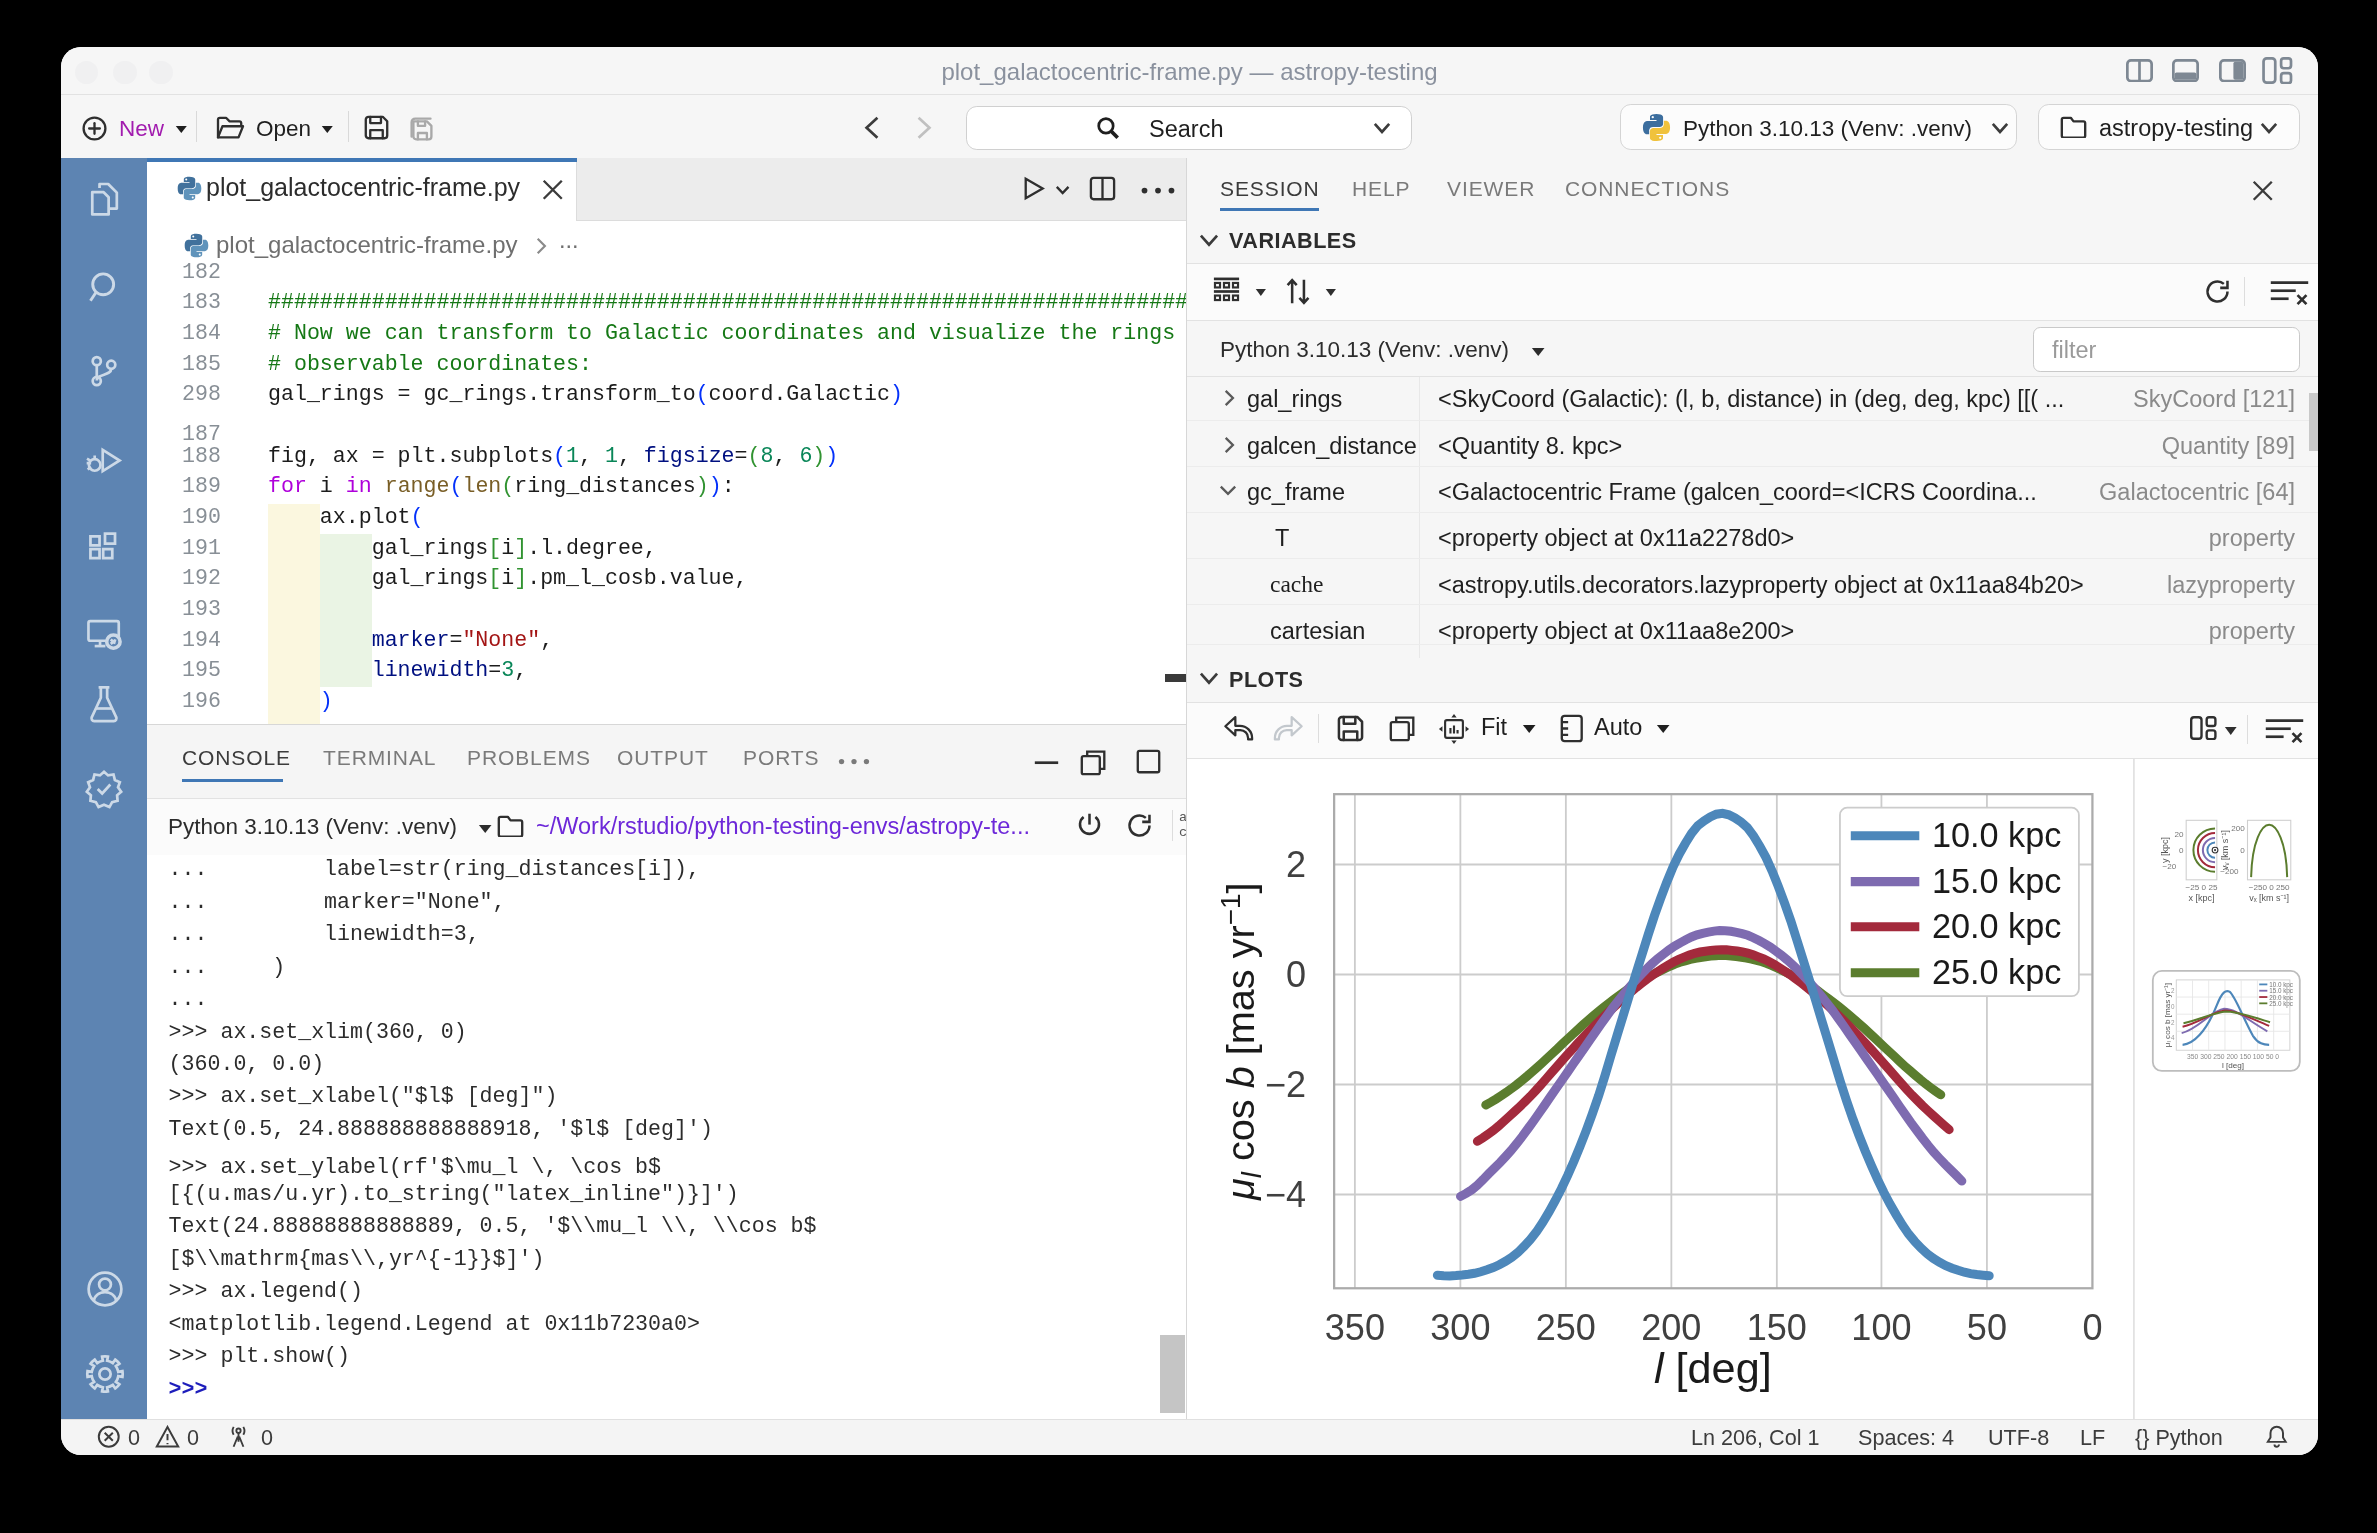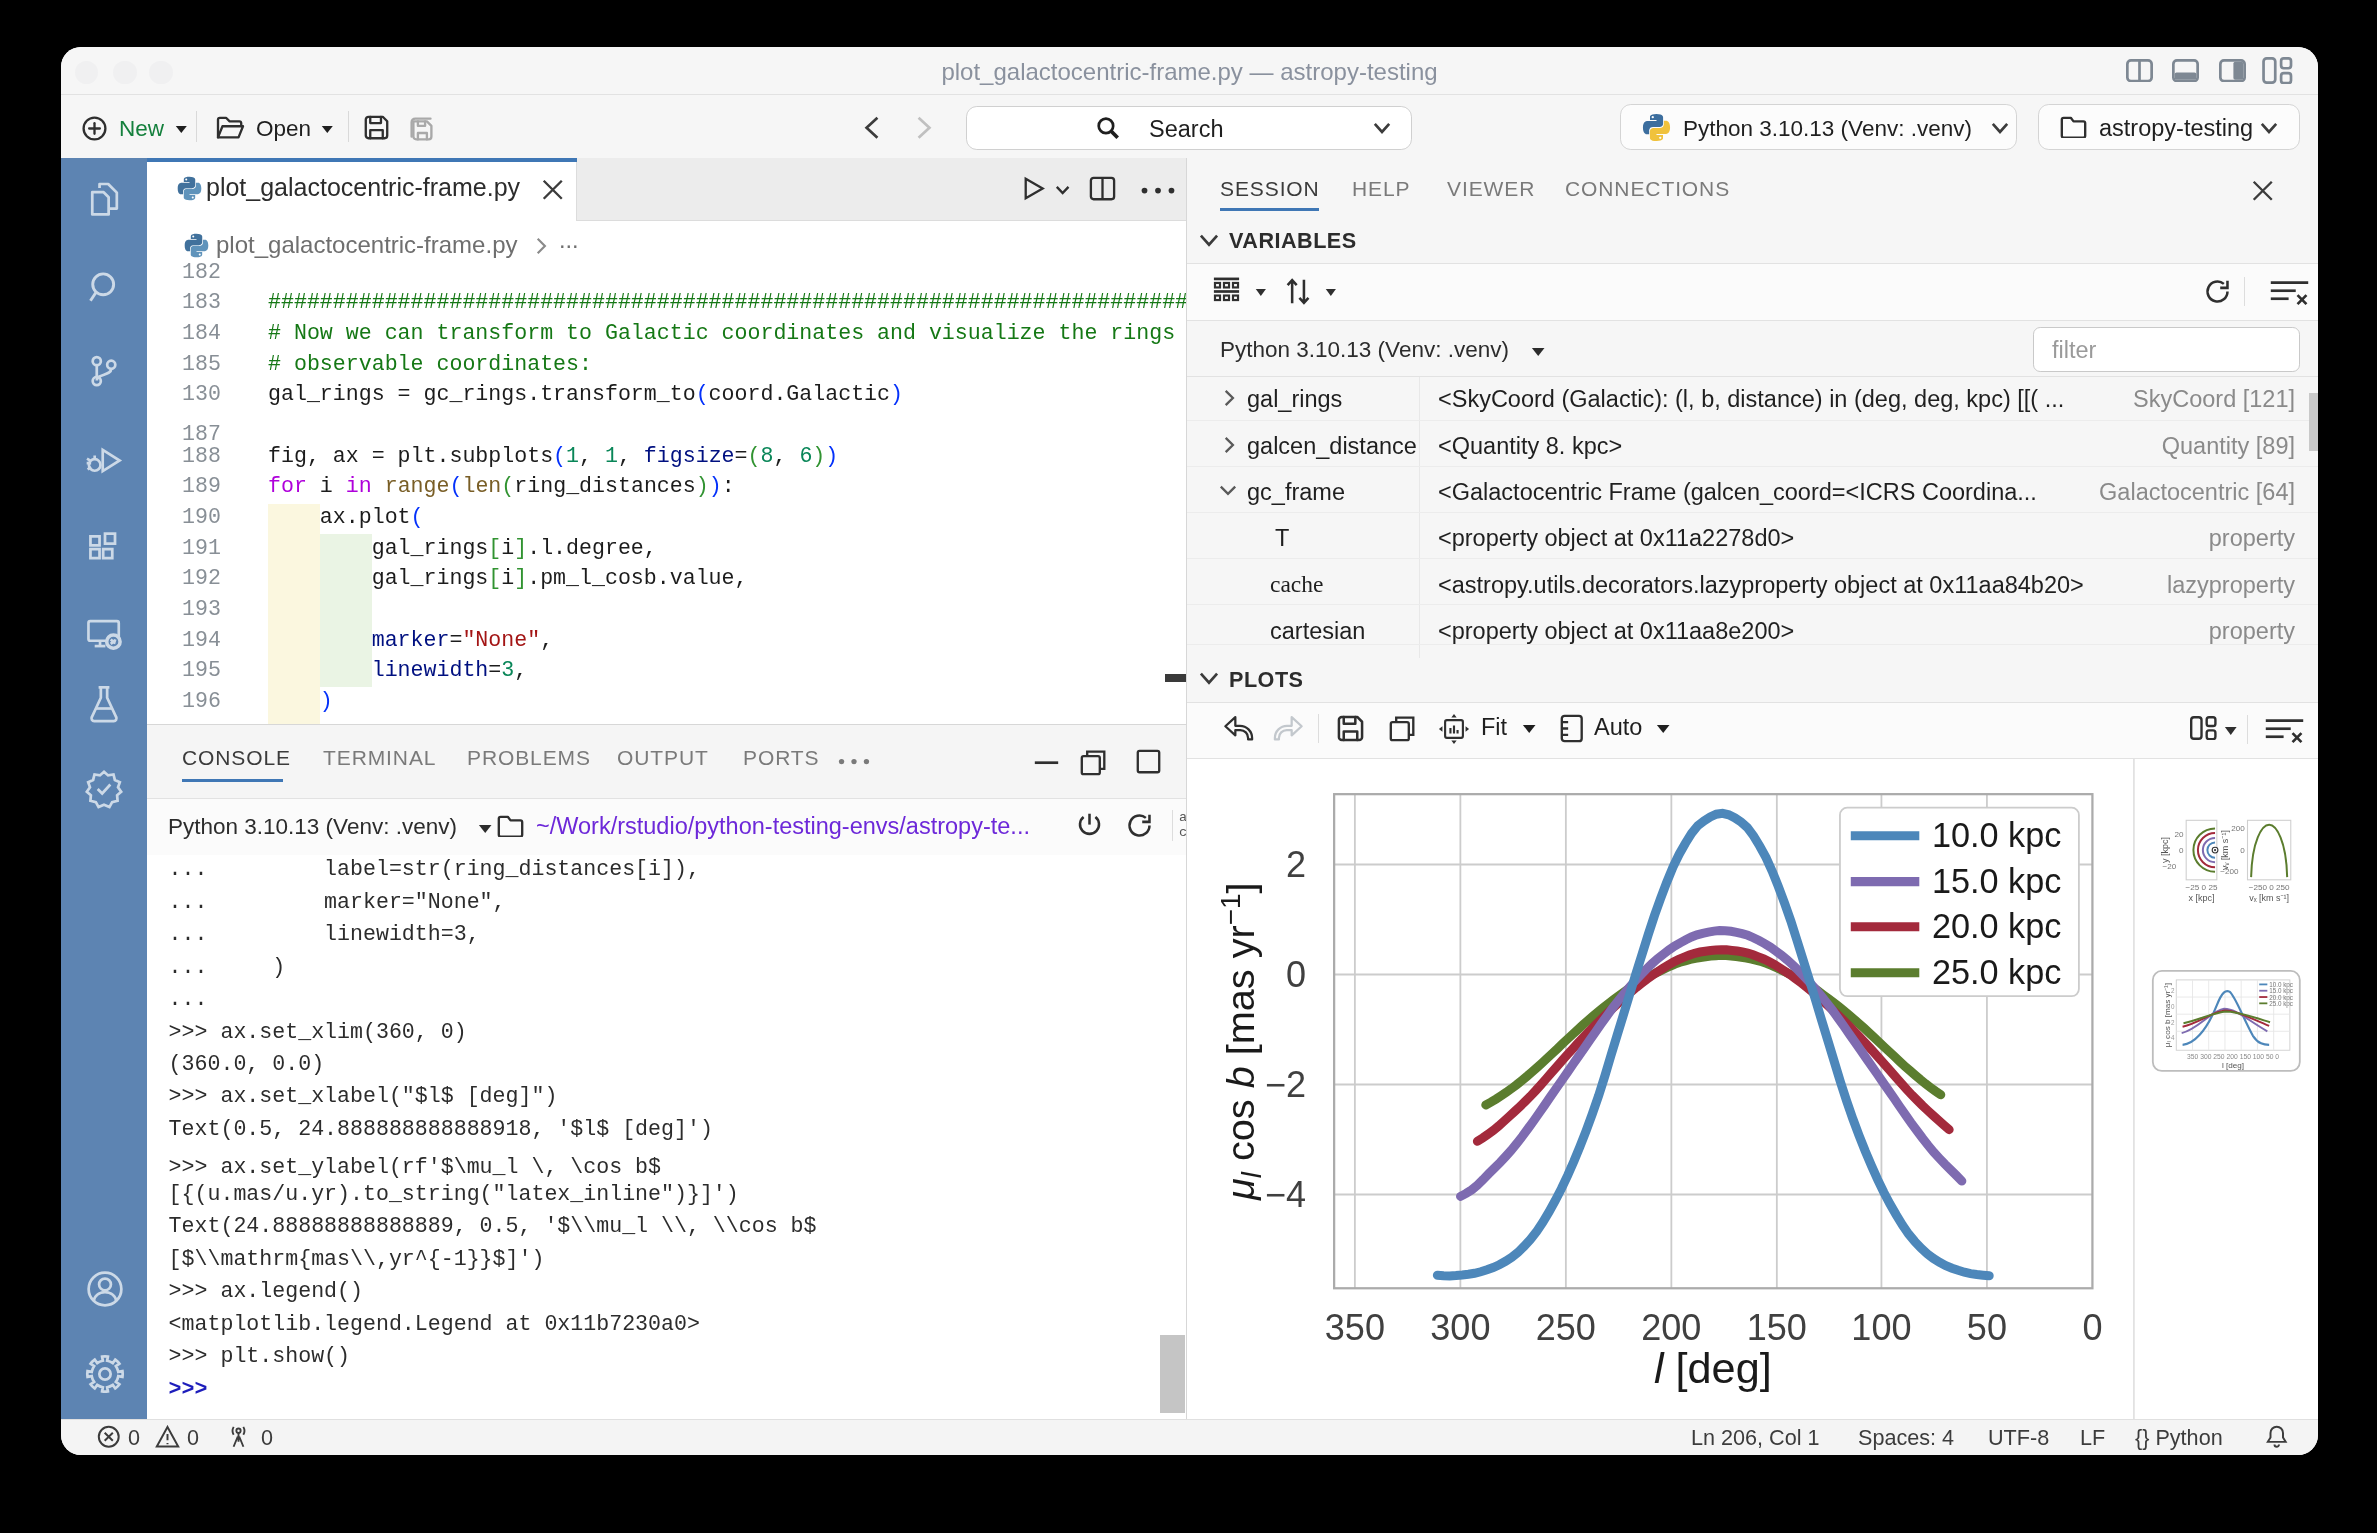--- a/index.html
+++ b/index.html
@@ -42,21 +42,21 @@
     </svg>
   <div class="hline" style="left:0;top:47px;width:2257px;"></div>
 
   <div class="abs" style="left:0;top:48px;width:2257px;height:63px;background:#f6f6f6;"></div>
 
   <svg class="abs icon" style="left:21px;top:69px;" width="25" height="25" viewBox="0 0 28 28">
       <circle cx="14" cy="14" r="12.2"></circle>
       <line x1="14" y1="8" x2="14" y2="20"></line>
       <line x1="8" y1="14" x2="20" y2="14"></line>
     </svg>
-  <div class="abs" style="left:58px;top:69px;font-size:22.5px;color:#15803d;">New</div>
+  <div class="abs" style="left:58px;top:69px;font-size:22.5px;color:#a21caf;">New</div>
   <svg class="abs" style="left:114px;top:78px;" width="12.6" height="9" viewBox="0 0 16 11">
       <path d="M1 1 L8 10 L15 1 Z" fill="#1f1f1f"></path>
     </svg>
   <div class="vline" style="left:135px;top:64px;height:31px;background:#d9d9d9;"></div>
 
   <svg class="abs icon" style="left:155px;top:69px;" width="29" height="25" viewBox="0 0 32 28">
       <path d="M2 24 V4 a2 2 0 0 1 2-2 h7 l4 4 h11 a2 2 0 0 1 2 2 v3"></path>
       <path d="M2 24 L7 11.5 h23 L25 24 Z"></path>
     </svg>
   <div class="abs" style="left:195px;top:69px;font-size:22.5px;color:#1f1f1f;">Open</div>
@@ -232,21 +232,21 @@
       #code .ct{position:absolute;left:121px;color:#1c1c1c;}
       #code .grn{color:#157815;} #code .nmb{color:#098658;} #code .kw{color:#af00db;} #code .fn{color:#795e26;}
       #code .prm{color:#001080;} #code .str{color:#a31515;} #code .b1{color:#0431fa;} #code .b2{color:#319331;} #code .tl{color:#267f99;}
     </style>
     <div class="abs" style="left:121px;top:241px;width:52px;height:220px;background:#fbf7df;"></div>
     <div class="abs" style="left:173px;top:271px;width:52px;height:153px;background:#eaf4e4;"></div>
     <div class="cl" style="top:-6.3px;"><span class="ln">182</span></div>
     <div class="cl" style="top:24px;"><span class="ln">183</span><span class="ct grn">#############################################################################</span></div>
     <div class="cl" style="top:55px;"><span class="ln">184</span><span class="ct grn"># Now we can transform to Galactic coordinates and visualize the rings in</span></div>
     <div class="cl" style="top:86px;"><span class="ln">185</span><span class="ct grn"># observable coordinates:</span></div>
-    <div class="cl" style="top:116px;"><span class="ln">130</span><span class="ct">gal_rings = gc_rings.transform_to<span class="b1">(</span>coord.Galactic<span class="b1">)</span></span></div>
+    <div class="cl" style="top:116px;"><span class="ln">298</span><span class="ct">gal_rings = gc_rings.transform_to<span class="b1">(</span>coord.Galactic<span class="b1">)</span></span></div>
     <div class="cl" style="top:147px;margin-top:9px;"><span class="ln">187</span></div>
     <div class="cl" style="top:178px;"><span class="ln">188</span><span class="ct">fig, ax = plt.subplots<span class="b1">(</span><span class="nmb">1</span>, <span class="nmb">1</span>, <span class="prm">figsize</span>=<span class="b2">(</span><span class="nmb">8</span>, <span class="nmb">6</span><span class="b2">)</span><span class="b1">)</span></span></div>
     <div class="cl" style="top:208px;"><span class="ln">189</span><span class="ct"><span class="kw">for</span> i <span class="kw">in</span> <span class="fn">range</span><span class="b1">(</span><span class="fn">len</span><span class="b2">(</span>ring_distances<span class="b2">)</span><span class="b1">)</span>:</span></div>
     <div class="cl" style="top:239px;"><span class="ln">190</span><span class="ct">    ax.plot<span class="b1">(</span></span></div>
     <div class="cl" style="top:270px;"><span class="ln">191</span><span class="ct">        gal_rings<span class="b2">[</span>i<span class="b2">]</span>.l.degree,</span></div>
     <div class="cl" style="top:300px;"><span class="ln">192</span><span class="ct">        gal_rings<span class="b2">[</span>i<span class="b2">]</span>.pm_l_cosb.value,</span></div>
     <div class="cl" style="top:331px;"><span class="ln">193</span></div>
     <div class="cl" style="top:362px;"><span class="ln">194</span><span class="ct">        <span class="prm">marker</span>=<span class="str">"None"</span>,</span></div>
     <div class="cl" style="top:392px;"><span class="ln">195</span><span class="ct">        <span class="prm">linewidth</span>=<span class="nmb">3</span>,</span></div>
     <div class="cl" style="top:423px;"><span class="ln">196</span><span class="ct">    <span class="b1">)</span></span></div>

